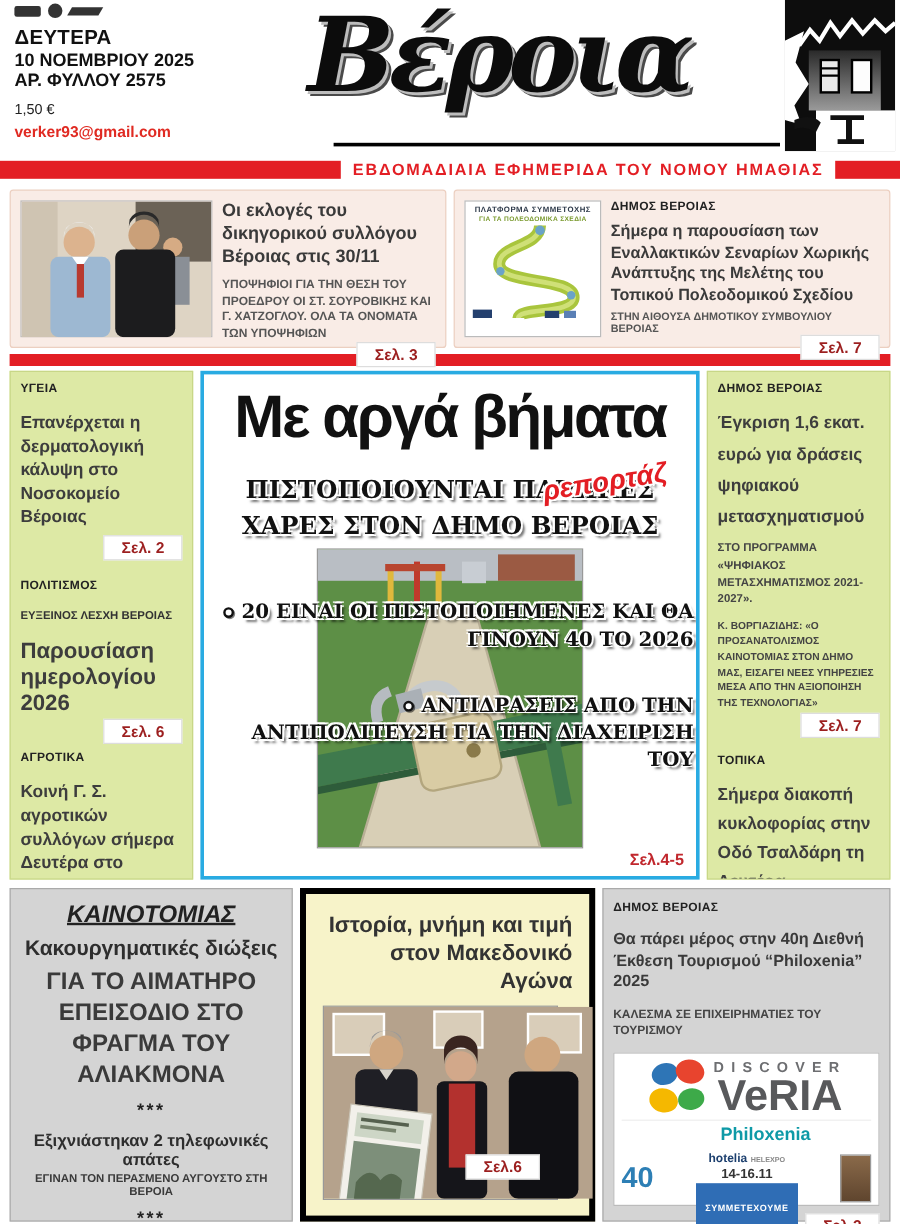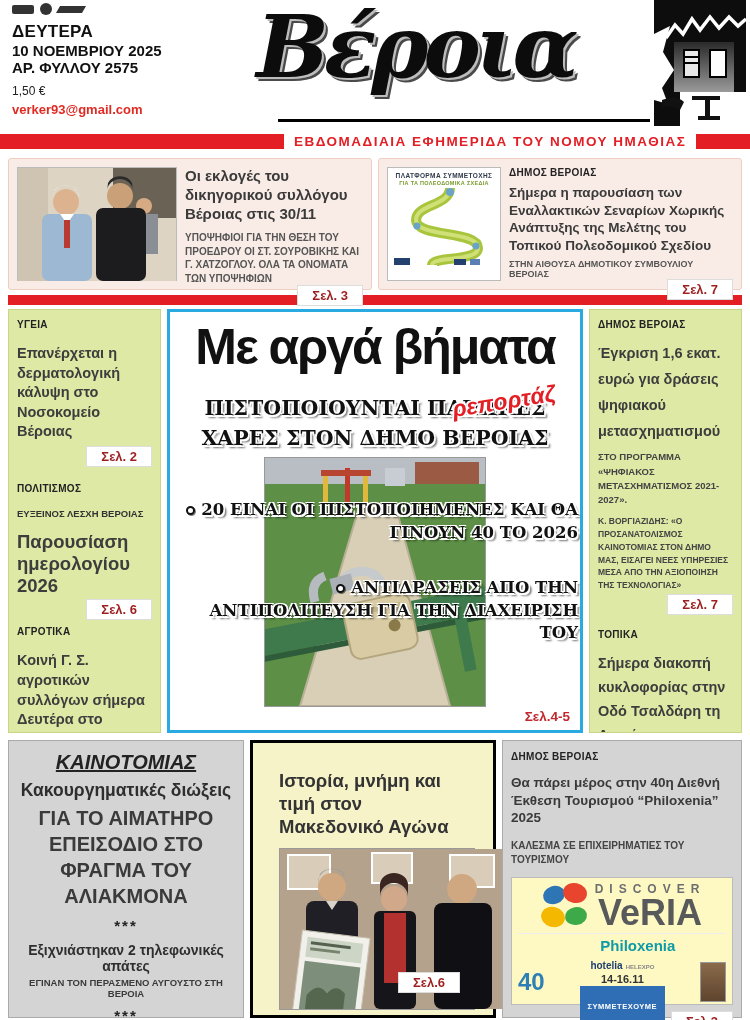--- a/index.html
+++ b/index.html
@@ -93,30 +93,30 @@
   .graybox { background:#d4d4d4; border:1px solid #aaa; padding:10px 8px; text-align:center; position:relative; }
   .police { width:236px; }
   .p-head { font-size:20px; font-weight:700; font-style:italic; text-decoration:underline; color:#222; }
   .p-t1 { font-size:17.5px; font-weight:700; color:#2e2e2e; margin-top:6px; }
   .p-s1 { font-size:20px; font-weight:700; color:#3a3a3a; line-height:1.3; margin-top:4px; }
   .p-sep { font-size:15px; font-weight:700; color:#222; margin-top:8px; letter-spacing:2px; }
   .p-t2 { font-size:14px; font-weight:700; color:#2e2e2e; margin-top:8px; }
   .p-s2 { font-size:9.5px; font-weight:700; color:#3a3a3a; margin-top:3px; }
   .p-t3 { font-size:14.5px; font-weight:700; color:#2e2e2e; line-height:1.3; margin-top:8px; }
 
-  .history { width:246px; background:#f7f3c9; border:3px solid #000000; padding:26px; position:relative; text-align:left; }
+  .history { width:246px; background:#f7f3c9; border:5px solid #000000; padding:14px; position:relative; text-align:right; }
   .h-title { font-size:18.5px; font-weight:700; color:#333; line-height:1.25; }
   .h-sub { font-size:12.5px; font-weight:700; color:#444; line-height:1.35; margin-top:12px; }
   .h-photo { margin-top:10px; width:196px; height:162px; border:1px solid #999; position:relative; }
   .h-badge { position:absolute; right:14px; bottom:16px; }
 
   .tourism { flex:1; text-align:left; }
   .t-title { font-size:13.5px; font-weight:700; color:#3a3a3a; line-height:1.3; margin-top:12px; }
   .t-sub { font-size:10px; font-weight:700; color:#444; line-height:1.4; margin-top:12px; }
-  .t-card { margin-top:10px; background:#fef9c3; border:1px solid #bbb; width:100%; height:128px; padding:4px 6px; }
+  .t-card { margin-top:10px; background:#ffffff; border:1px solid #bbb; width:100%; height:128px; padding:4px 6px; }
   .dv-row { display:flex; align-items:center; justify-content:center; gap:4px; }
   .dv-text { text-align:center; }
   .dv-top { font-size:12px; font-weight:700; color:#6d6e71; letter-spacing:6px; display:block; }
   .dv-main { font-size:36px; font-weight:700; color:#58595b; letter-spacing:0; line-height:.95; display:block;
              font-family:"Liberation Sans", sans-serif; }
   .phx-banner { margin-top:3px; border-top:1px solid #eee; display:flex; align-items:center; gap:6px; padding-top:3px; }
   .phx-40 { font-size:24px; font-weight:700; color:#2d7fb5; line-height:1; }
   .phx-mid { flex:1; text-align:center; }
   .phx-name { font-size:15px; font-weight:700; color:#0e9aa7;margin-left:31px; }
   .phx-sub { font-size:10px; font-weight:700; color:#1c3f6e; }

